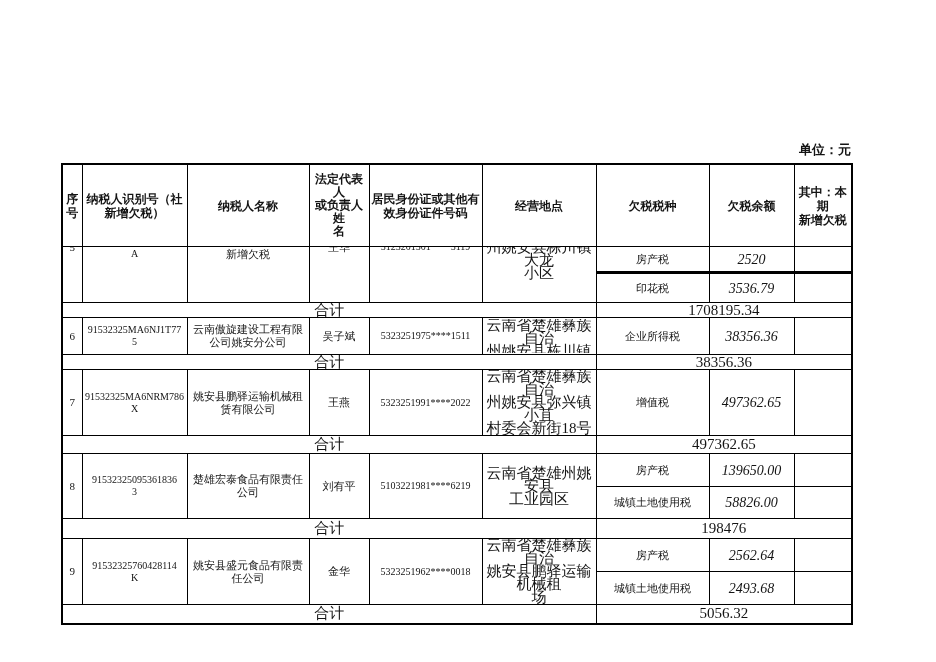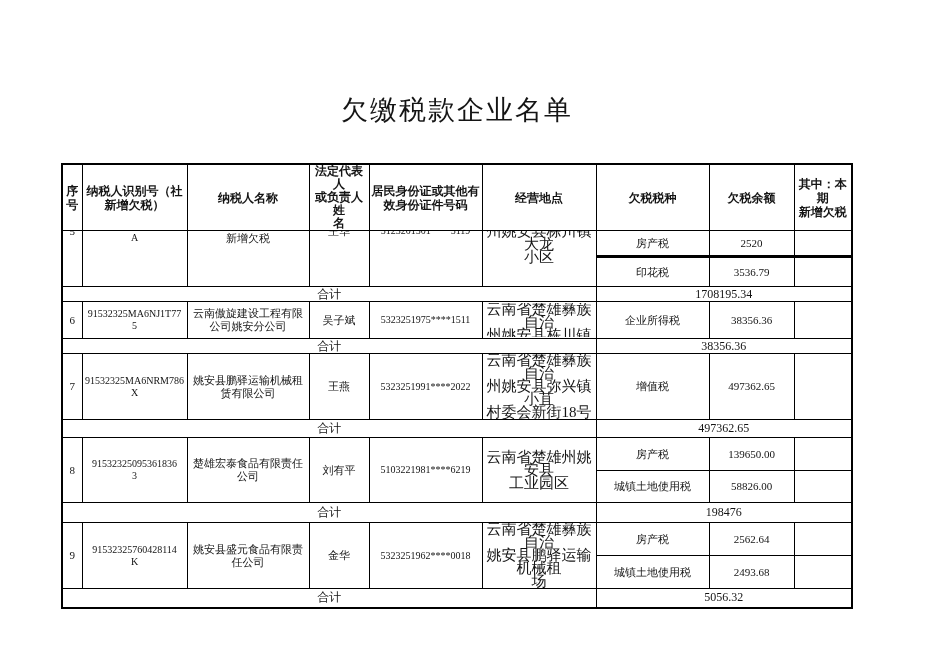--- a/index.html
+++ b/index.html
@@ -6,38 +6,38 @@
   .page{position:relative;width:936px;height:662px;background:#ffffff;overflow:hidden;
         font-family:"Liberation Serif","DejaVu Serif",serif;color:#141414;}
   .title{position:absolute;left:63px;top:92px;width:788px;text-align:center;
          font-size:27px;letter-spacing:2px;white-space:nowrap;}
   .unit{position:absolute;left:63px;top:141px;width:788px;text-align:right;
         font-size:13px;font-weight:bold;}
   table.main{position:absolute;left:61px;top:163px;width:790px;border-collapse:collapse;
         table-layout:fixed;border:2px solid #000;}
   td{border:1px solid #000;padding:0 2px;text-align:center;vertical-align:middle;
      font-size:11px;line-height:13px;overflow:hidden;}
-  td.hd{font-weight:bold;font-size:12px;line-height:14px;padding:0 1px;}
+  td.hd{font-weight:bold;font-size:12px;line-height:14px;padding:8px 1px;}
   td.top{vertical-align:top;}
   .clipbox{overflow:hidden;}
   .cu{margin-top:-6px;}
   .idtxt{font-size:10px;line-height:12px;word-break:break-all;}
   .loc{font-size:15px;line-height:13px;}
   .loc6{height:34px;overflow:hidden;margin-top:1px;}
   td.thickb{border-bottom:3px solid #000;}
-  tr.total td{font-size:12px;line-height:13px;}
-  td.amt{font-size:11px;}
+  tr.total td{font-size:15px;line-height:13px;}
+  td.amt{font-size:14px;font-style:italic;}
   .pt1{padding-top:1px;}
 </style>
 </head>
 <body>
 
 <div class="page">
 
-  <div class="title">欠缴税款企业名单</div>
+  <div class="unit">单位：元</div>
 
   <table class="main">
     <colgroup>
       <col style="width:20px">
         <col style="width:105px">
         <col style="width:122px">
       <col style="width:60px">
         <col style="width:113px">
         <col style="width:114px">
       <col style="width:113px">

